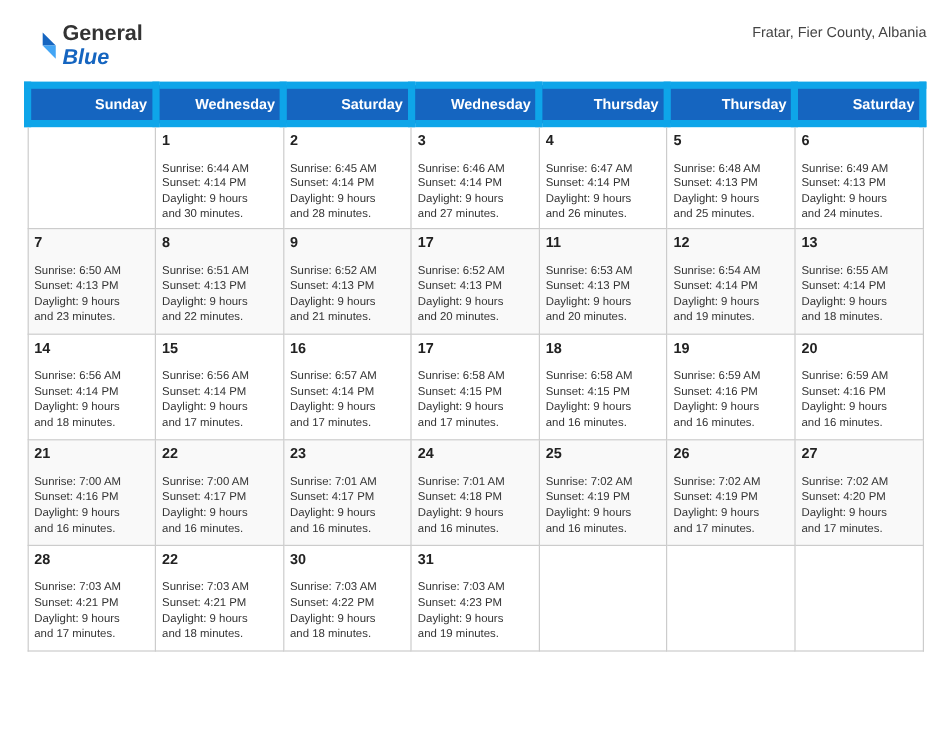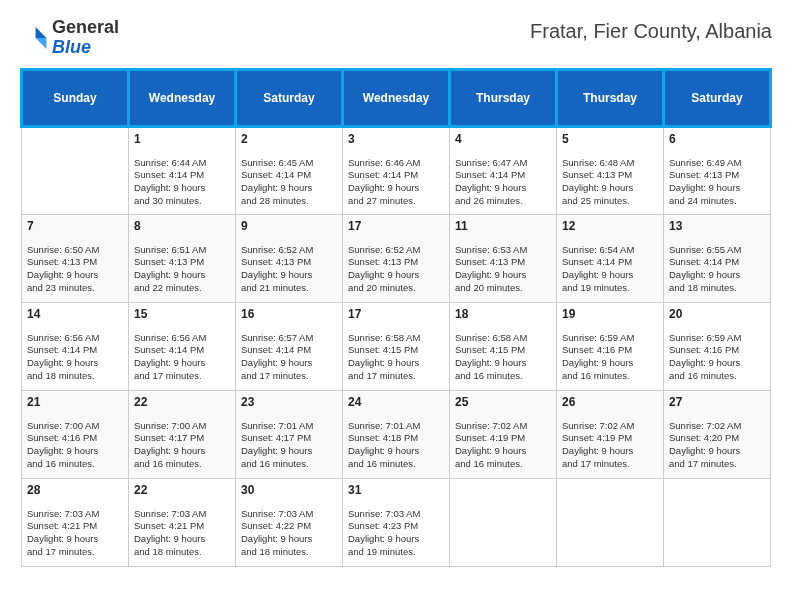--- a/index.html
+++ b/index.html
@@ -43,37 +43,37 @@
     .title-area {
       text-align: right;
     }
     .month-title {
       font-size: 32px;
       font-weight: bold;
       color: #222;
       line-height: 1.1;
     }
     .location {
-      font-size: 20px;
+      font-size: 12px;
       color: #444;
       margin-top: 2px;
     }
     table {
       width: 100%;
       border-collapse: collapse;
       table-layout: fixed;
     }
     thead th {
       background-color: #1565c0;
       color: #fff;
       font-size: 12px;
       font-weight: bold;
-      padding: 20px 4px;
-      text-align: center;
-      border: 3px solid #0ea5e9;
+      padding: 6px 4px;
+      text-align: right;
+      border: 6px solid #0ea5e9;
     }
     tbody td {
       vertical-align: top;
       border: 1px solid #ccc;
       padding: 4px 5px;
       font-size: 10px;
       color: #333;
       height: 88px;
     }
     .day-num {

